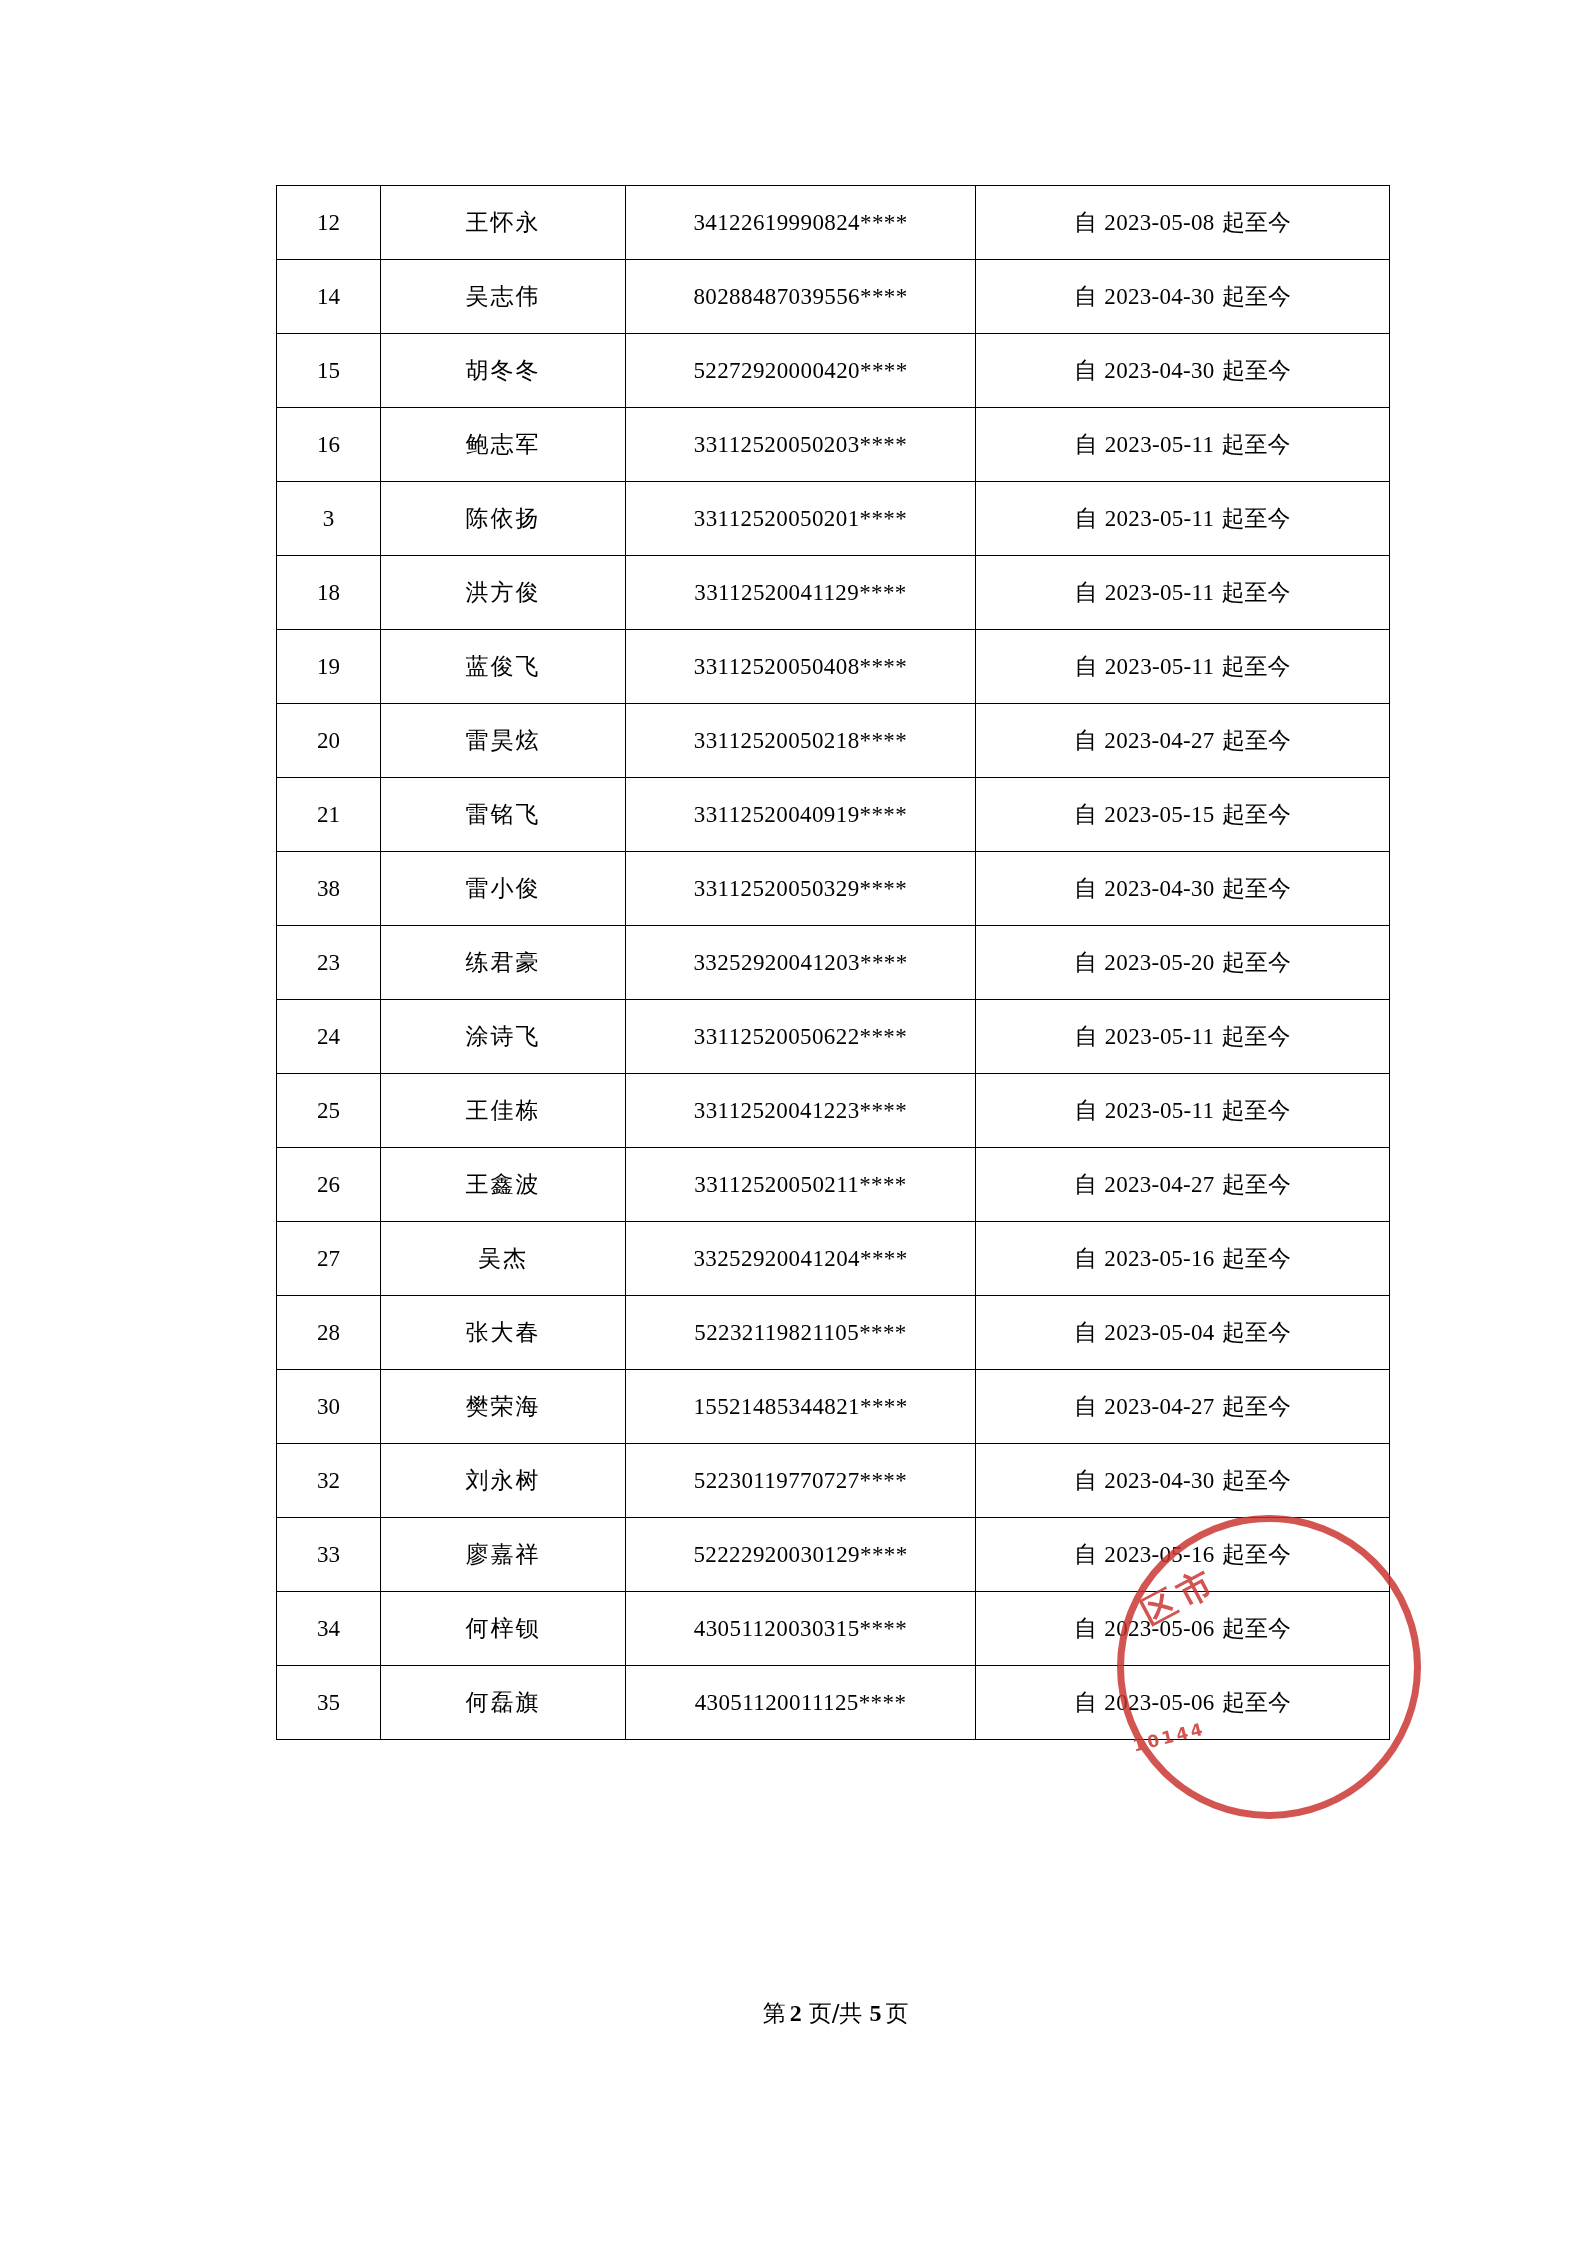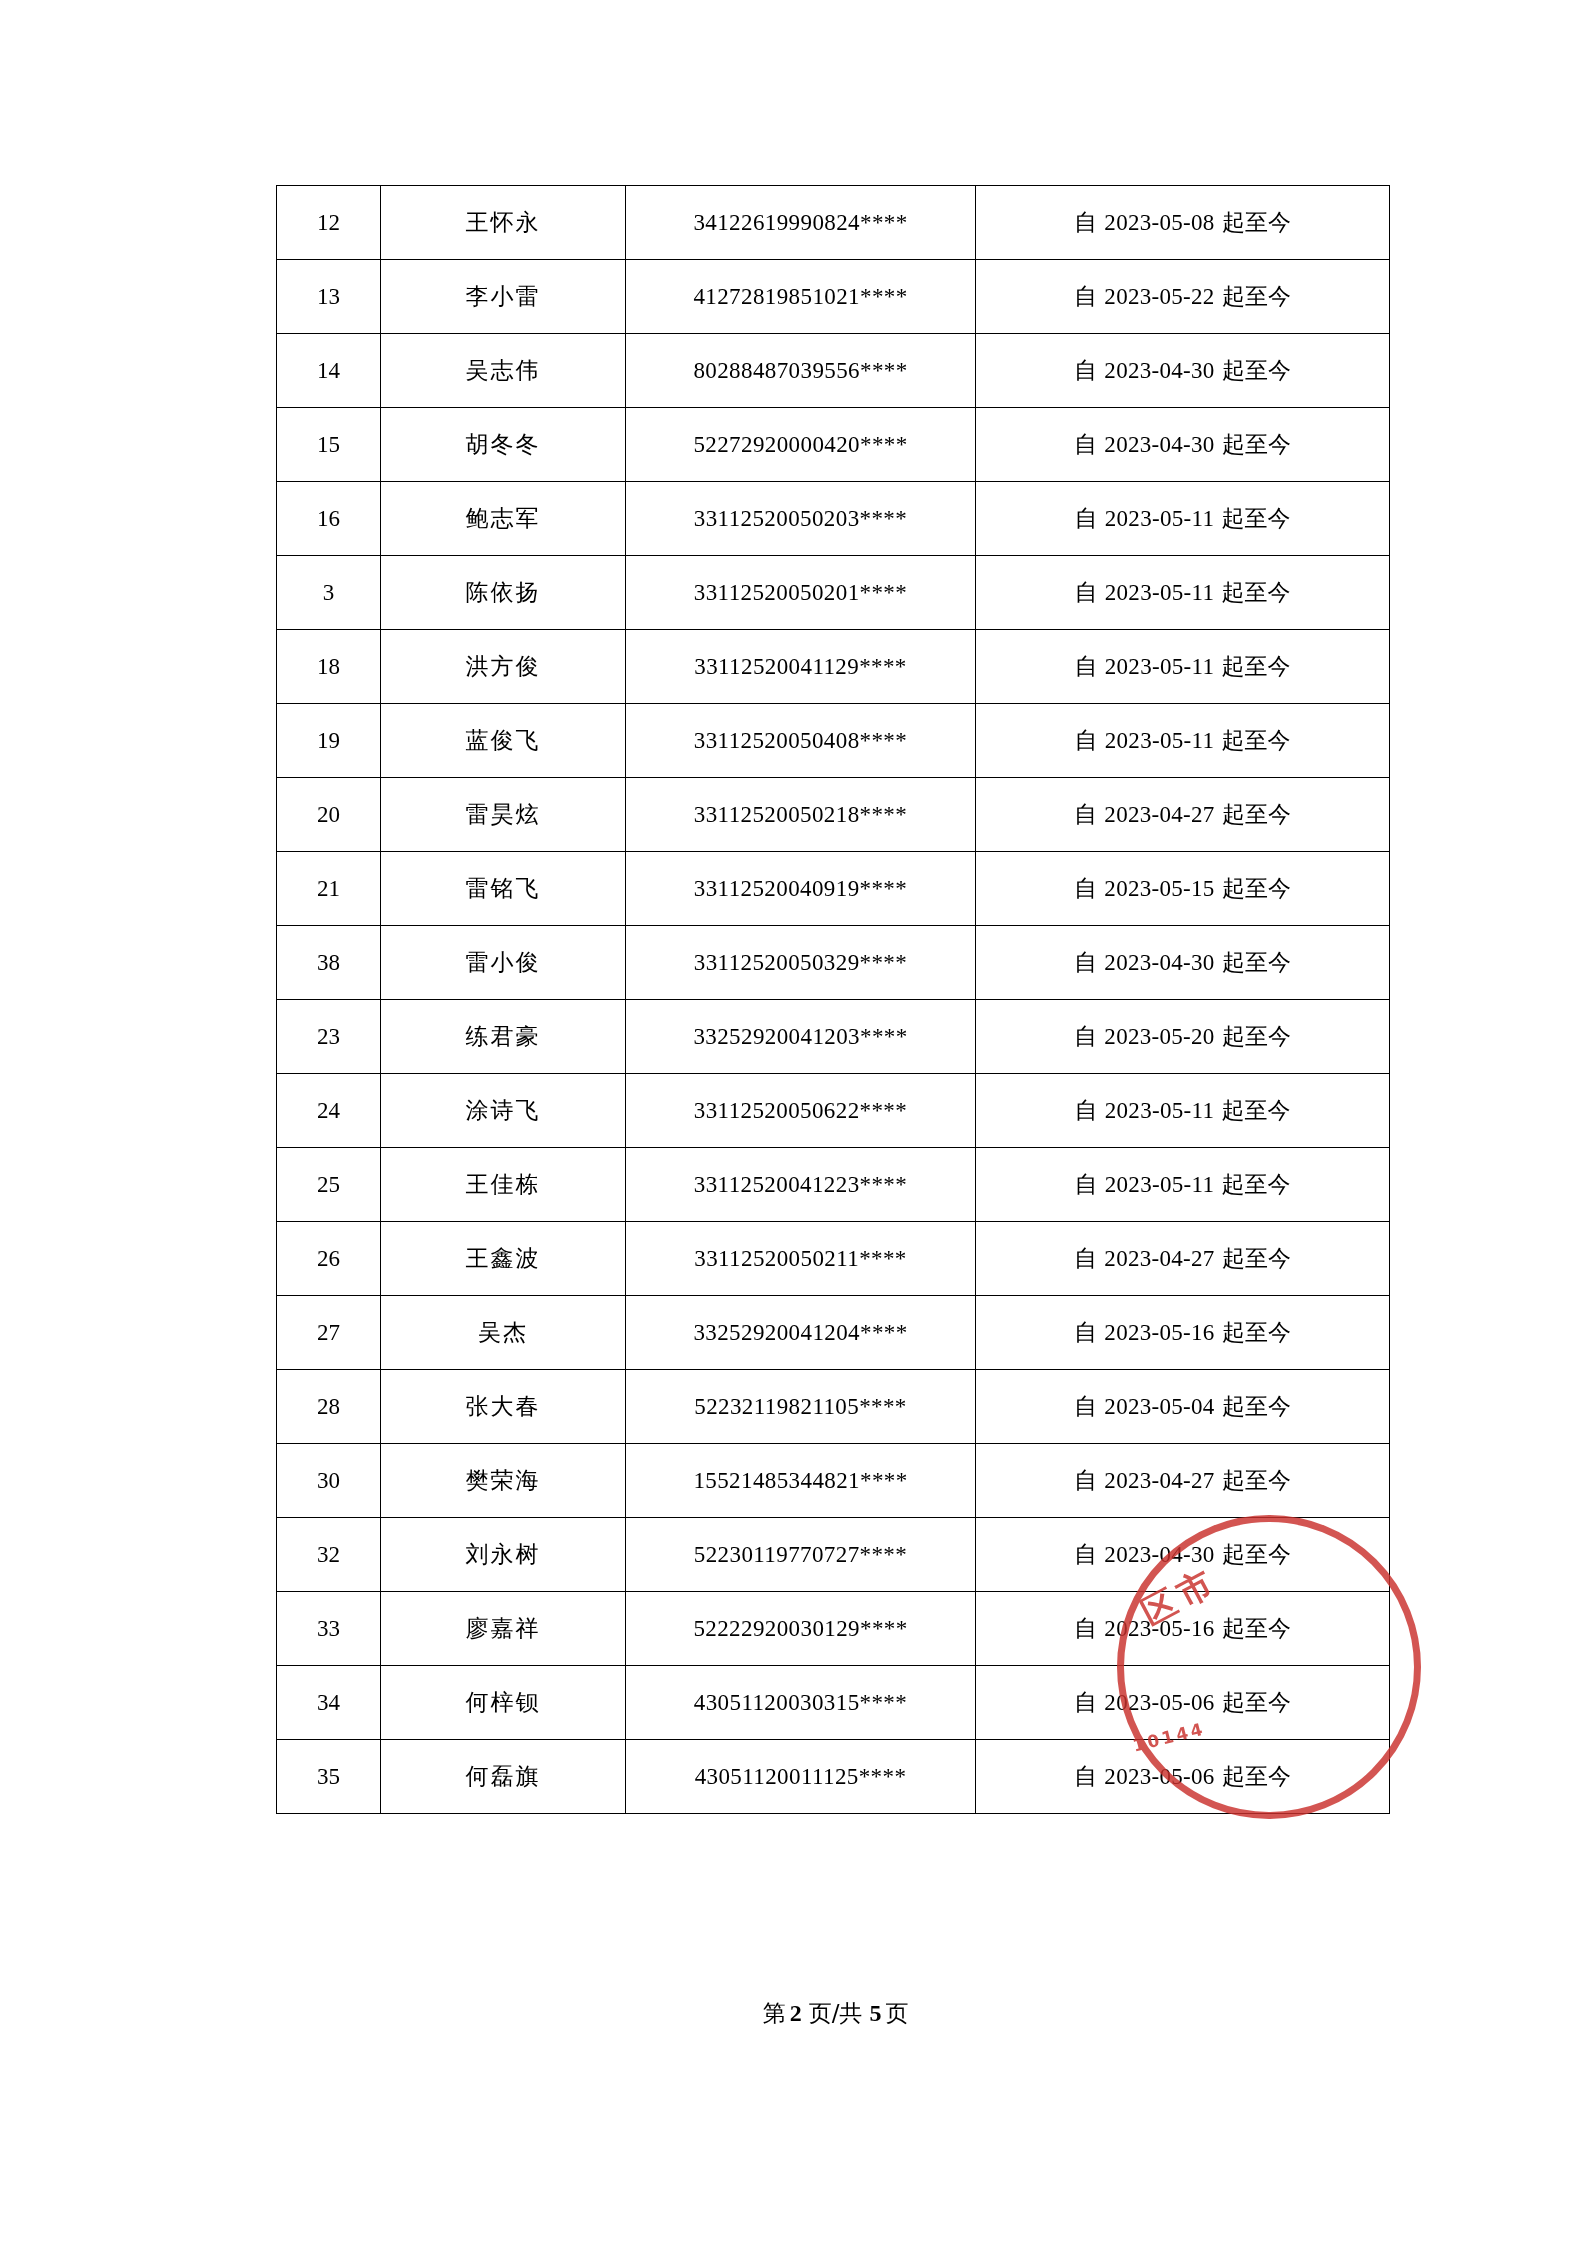--- a/index.html
+++ b/index.html
@@ -142,26 +142,20 @@
       <col class="col-period">
     </colgroup>
     <tbody>
         <tr>
           <td class="cell-idx">12</td>
           <td class="cell-name">王怀永</td>
           <td class="cell-id">34122619990824****</td>
           <td class="cell-period"><span>自</span> <span class="num">2023-05-08</span> <span>起至今</span></td>
         </tr>
         <tr>
-          <td class="cell-idx">13</td>
-          <td class="cell-name">李小雷</td>
-          <td class="cell-id">41272819851021****</td>
-          <td class="cell-period"><span>自</span> <span class="num">2023-05-22</span> <span>起至今</span></td>
-        </tr>
-        <tr>
           <td class="cell-idx">14</td>
           <td class="cell-name">吴志伟</td>
           <td class="cell-id">80288487039556****</td>
           <td class="cell-period"><span>自</span> <span class="num">2023-04-30</span> <span>起至今</span></td>
         </tr>
         <tr>
           <td class="cell-idx">15</td>
           <td class="cell-name">胡冬冬</td>
           <td class="cell-id">52272920000420****</td>
           <td class="cell-period"><span>自</span> <span class="num">2023-04-30</span> <span>起至今</span></td>

